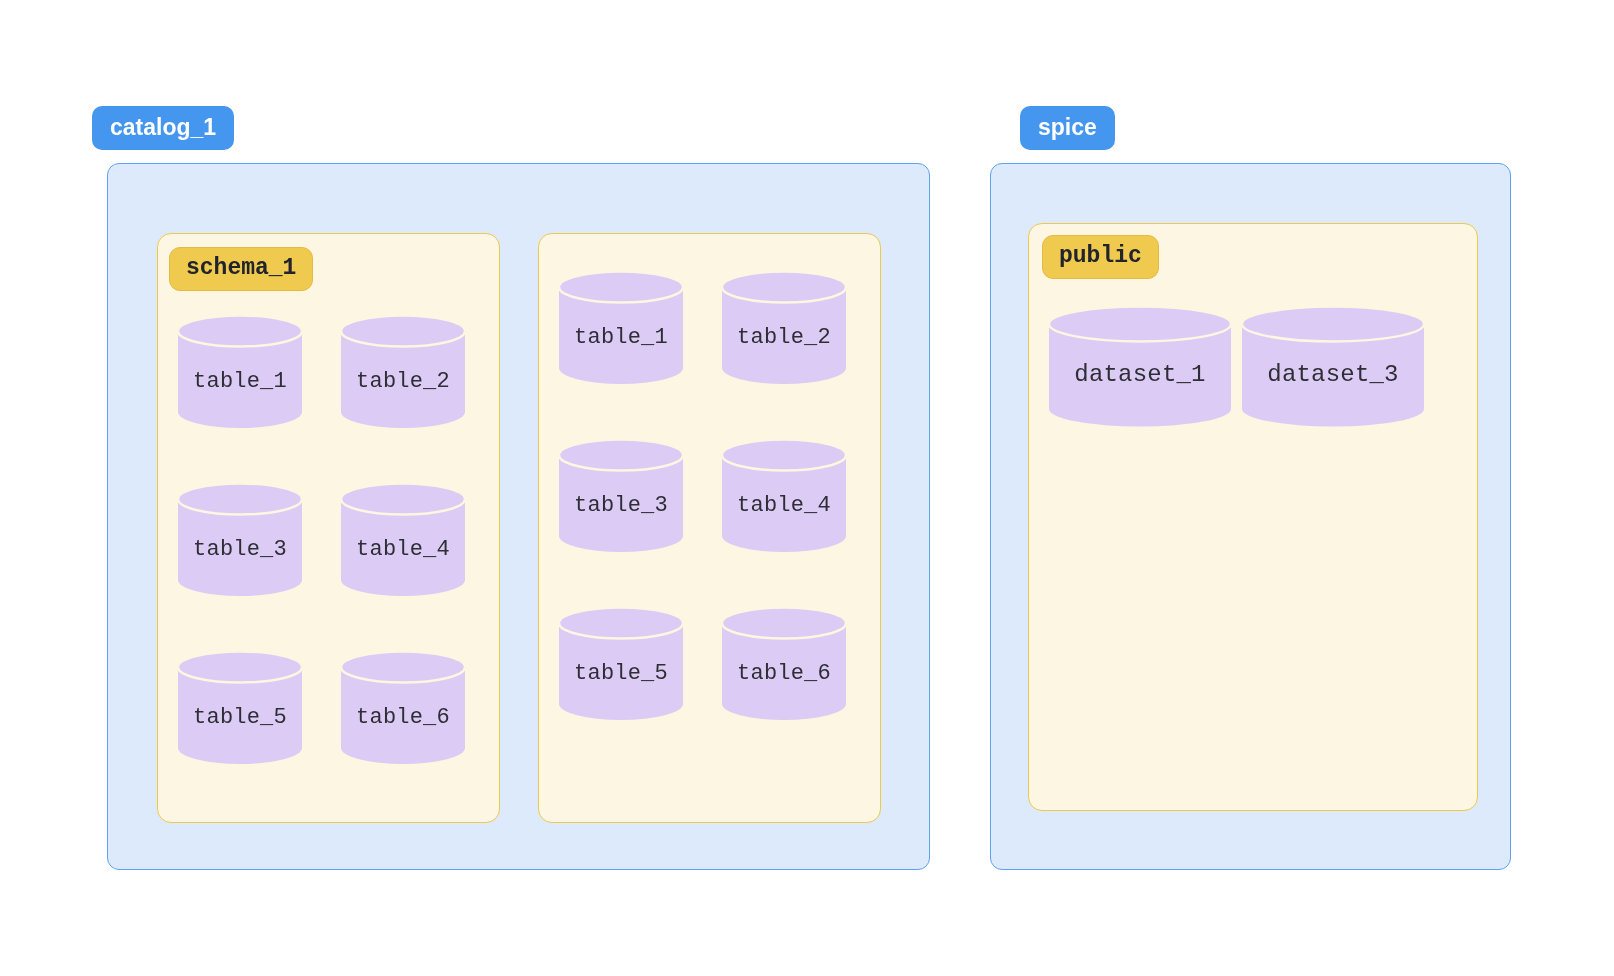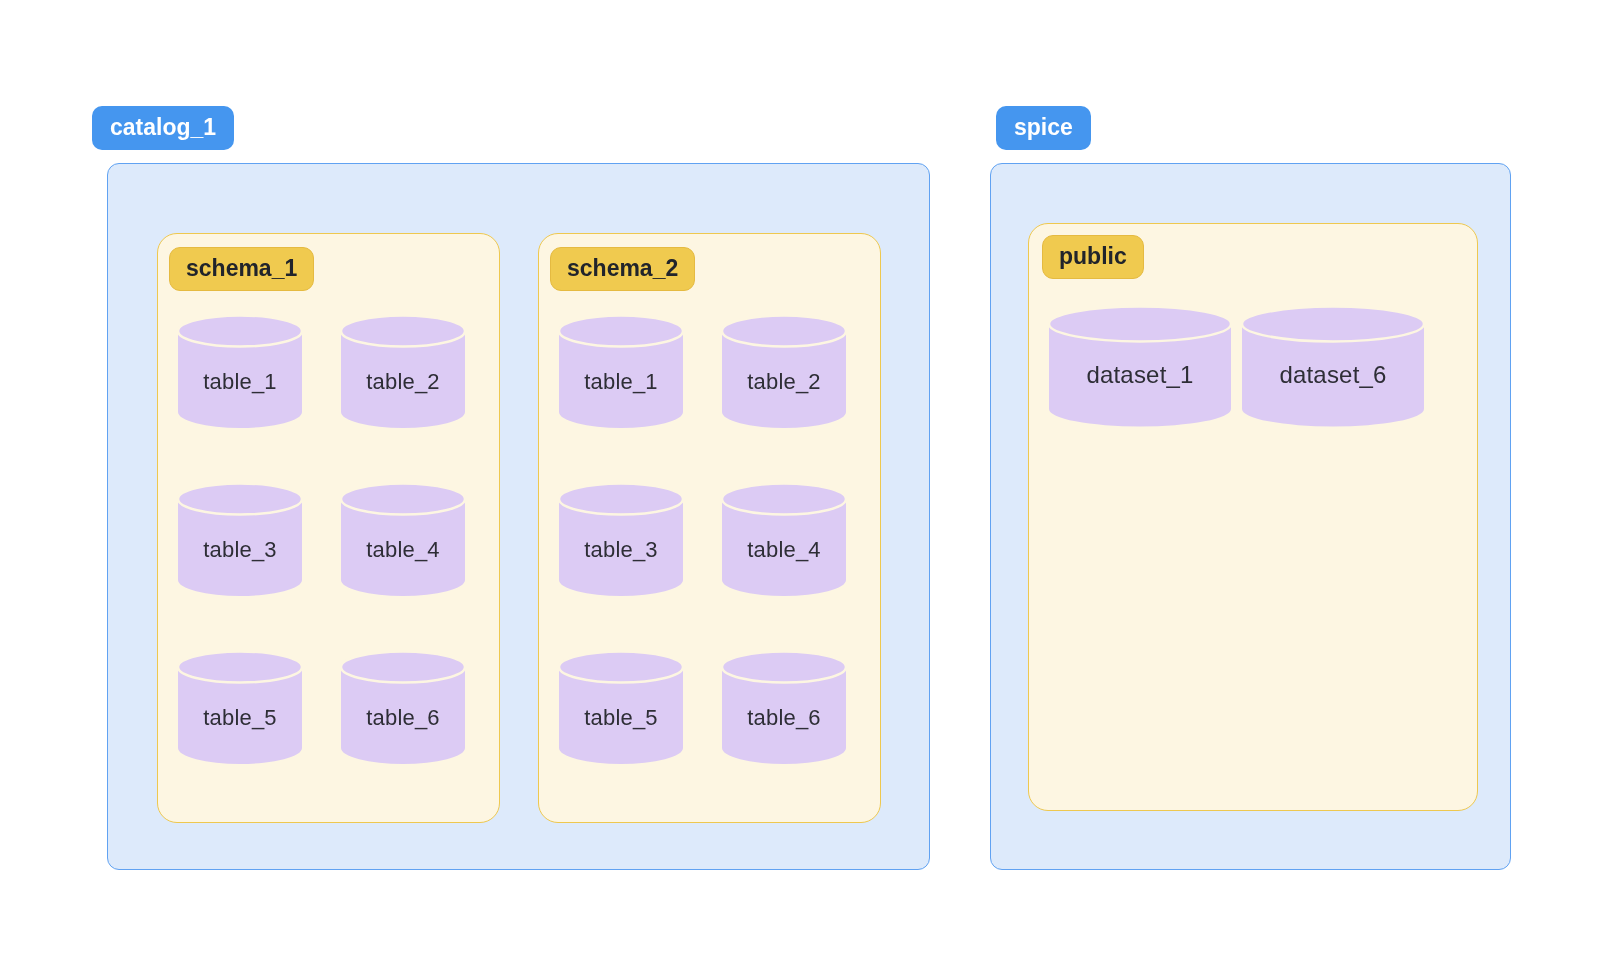--- a/index.html
+++ b/index.html
@@ -51,22 +51,23 @@
     gap:38px;
   }
   .group-box.spice{
     left:990px;
     width:521px;
     padding:59px 32px 59px 37px;
   }
   .schema-box{
     background:var(--schema-bg);
     border:1.5px solid var(--schema-border);
-    border-radius:20px;
-    position:relative;
+    border-radius:14px;
+    position:relative;
+    font-family:Liberation Mono, monospace;
   }
   .schema-box.tables{
     width:344px;
     height:590px;
     padding:13px 19px 0;
   }
   .schema-box.datasets{
     width:452px;
     height:588px;
     padding:11px 19px 0;
@@ -181,21 +182,20 @@
           <svg class="cyl-svg" viewBox="0 0 126 115" preserveAspectRatio="none">
               <path class="cyl-body" d="M1,16 V97 A62,16 0 0 0 125,97 V16 A62,16 0 0 1 1,16 Z"></path>
               <ellipse class="cyl-lid" cx="63" cy="16" rx="62" ry="15.5"></ellipse>
             </svg>
           <span class="cyl-text">table_6</span>
         </div>
       </div>
     </div>
 
     <div class="schema-box tables">
-      <div class="schema-label">schema_2</div>
       <div class="cyl-grid tables">
         <div class="cyl table">
           <svg class="cyl-svg" viewBox="0 0 126 115" preserveAspectRatio="none">
               <path class="cyl-body" d="M1,16 V97 A62,16 0 0 0 125,97 V16 A62,16 0 0 1 1,16 Z"></path>
               <ellipse class="cyl-lid" cx="63" cy="16" rx="62" ry="15.5"></ellipse>
             </svg>
           <span class="cyl-text">table_1</span>
         </div>
         <div class="cyl table">
           <svg class="cyl-svg" viewBox="0 0 126 115" preserveAspectRatio="none">
@@ -230,39 +230,39 @@
               <path class="cyl-body" d="M1,16 V97 A62,16 0 0 0 125,97 V16 A62,16 0 0 1 1,16 Z"></path>
               <ellipse class="cyl-lid" cx="63" cy="16" rx="62" ry="15.5"></ellipse>
             </svg>
           <span class="cyl-text">table_6</span>
         </div>
       </div>
     </div>
 
   </div>
 
-  <div class="group-label" style="left:996px">spice</div>
+  <div class="group-label" style="left:1020px">spice</div>
 
   <div class="group-box spice">
 
     <div class="schema-box datasets">
       <div class="schema-label">public</div>
       <div class="cyl-grid datasets">
         <div class="cyl dataset">
           <svg class="cyl-svg" viewBox="0 0 184 123" preserveAspectRatio="none">
               <path class="cyl-body" d="M1,18 V103 A91,17.5 0 0 0 183,103 V18 A91,17.5 0 0 1 1,18 Z"></path>
               <ellipse class="cyl-lid" cx="92" cy="18" rx="91" ry="17.5"></ellipse>
             </svg>
           <span class="cyl-text">dataset_1</span>
         </div>
         <div class="cyl dataset">
           <svg class="cyl-svg" viewBox="0 0 184 123" preserveAspectRatio="none">
               <path class="cyl-body" d="M1,18 V103 A91,17.5 0 0 0 183,103 V18 A91,17.5 0 0 1 1,18 Z"></path>
               <ellipse class="cyl-lid" cx="92" cy="18" rx="91" ry="17.5"></ellipse>
             </svg>
-          <span class="cyl-text">dataset_6</span>
+          <span class="cyl-text">dataset_3</span>
         </div>
       </div>
     </div>
 
   </div>
 
 </div>
 
 </body></html>

